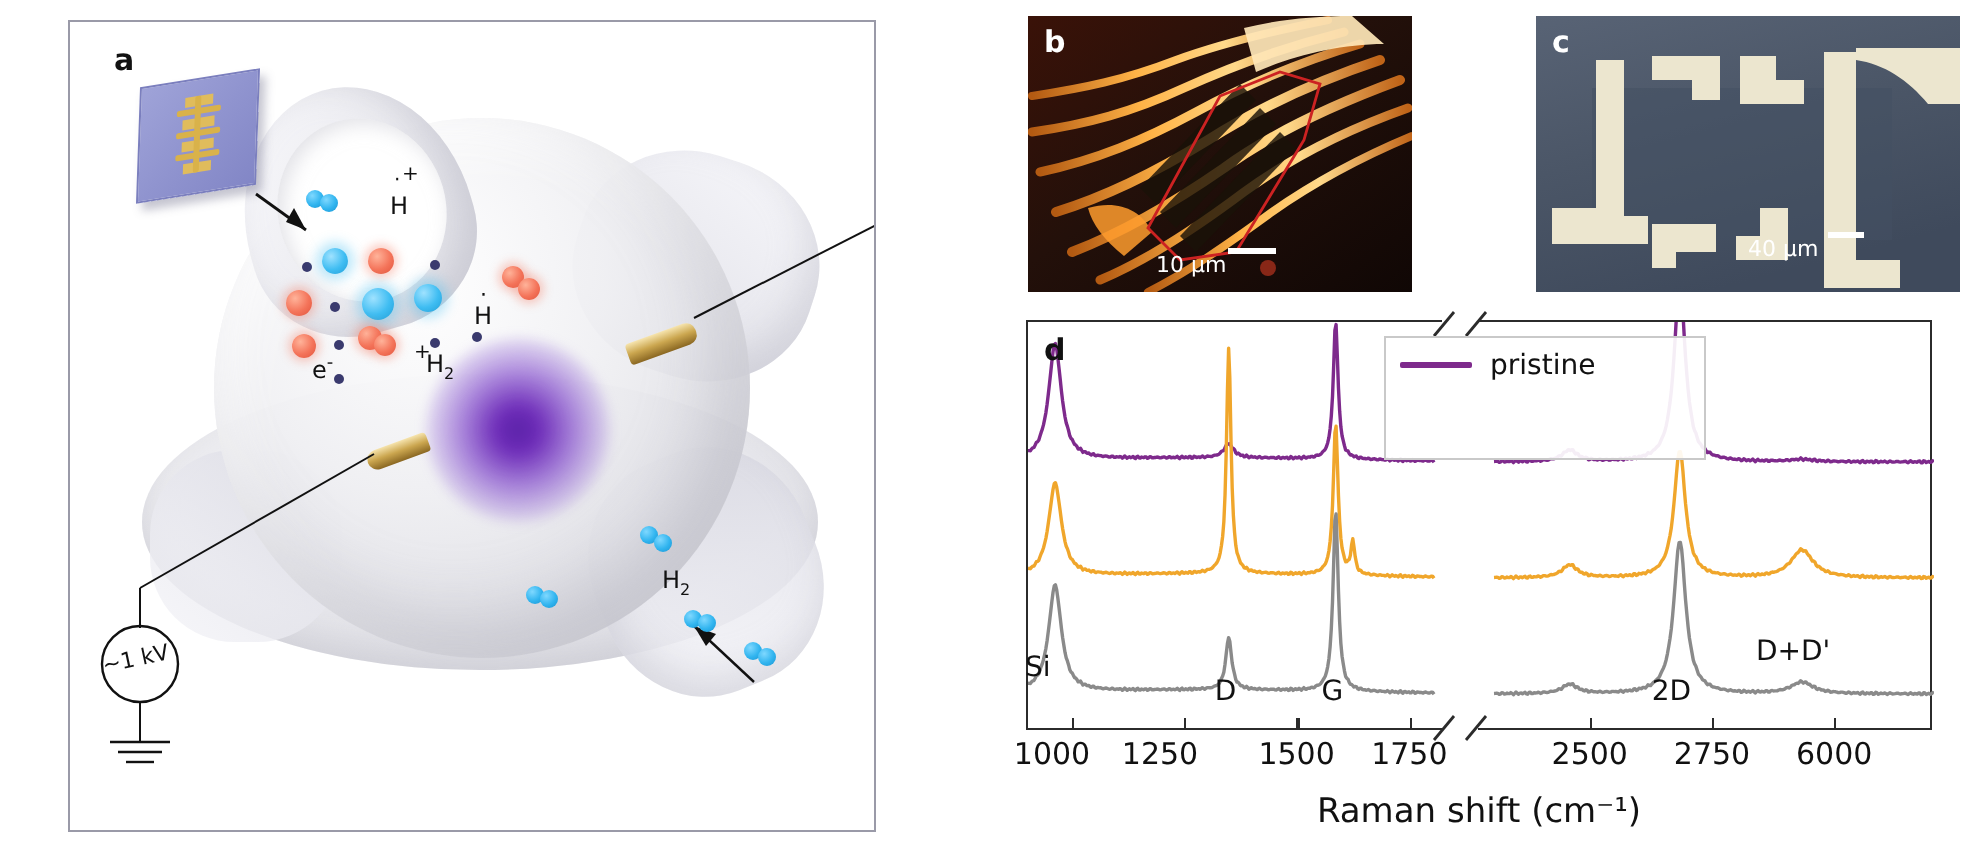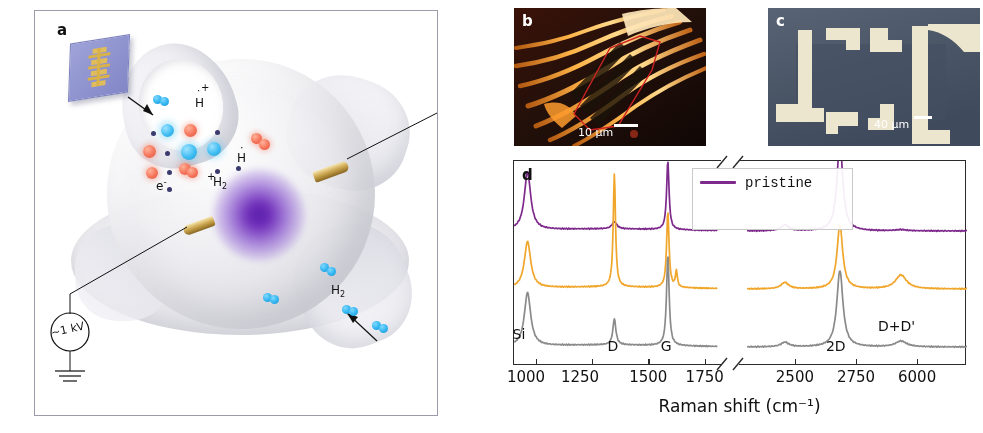--- a/index.html
+++ b/index.html
@@ -96,21 +96,21 @@
   #xlabel{position:absolute;left:513px;top:396px;width:453px;text-align:center;font-size:17px;color:#111;}
   .xtick-label{position:absolute;top:368px;font-size:15px;color:#111;transform:translateX(-50%);}
   .xtick{position:absolute;width:1.3px;height:5px;background:#2b2b2b;top:359px;}
   .peak-label{position:absolute;font-size:14px;color:#111;}
   #axis-break{position:absolute;left:713px;top:150px;width:34px;height:228px;pointer-events:none;}
 
   
   #legend{position:absolute;left:692px;top:168px;width:161px;height:62px;
      background:rgba(255,255,255,.92);border:1px solid #c9c9c9;box-sizing:border-box;
      padding:5px 7px;}
-  .leg-row{display:flex;align-items:center;height:17px;font-family:Liberation Mono, monospace;}
+  .leg-row{display:flex;align-items:center;height:17px;}
   .leg-line{width:36px;height:2.6px;margin-right:9px;border-radius:1px;}
   .leg-txt{font-size:14px;color:#111;}
 </style>
 </head>
 <body>
 
 <div id="fig">
 
   <div id="panel-a">
 

